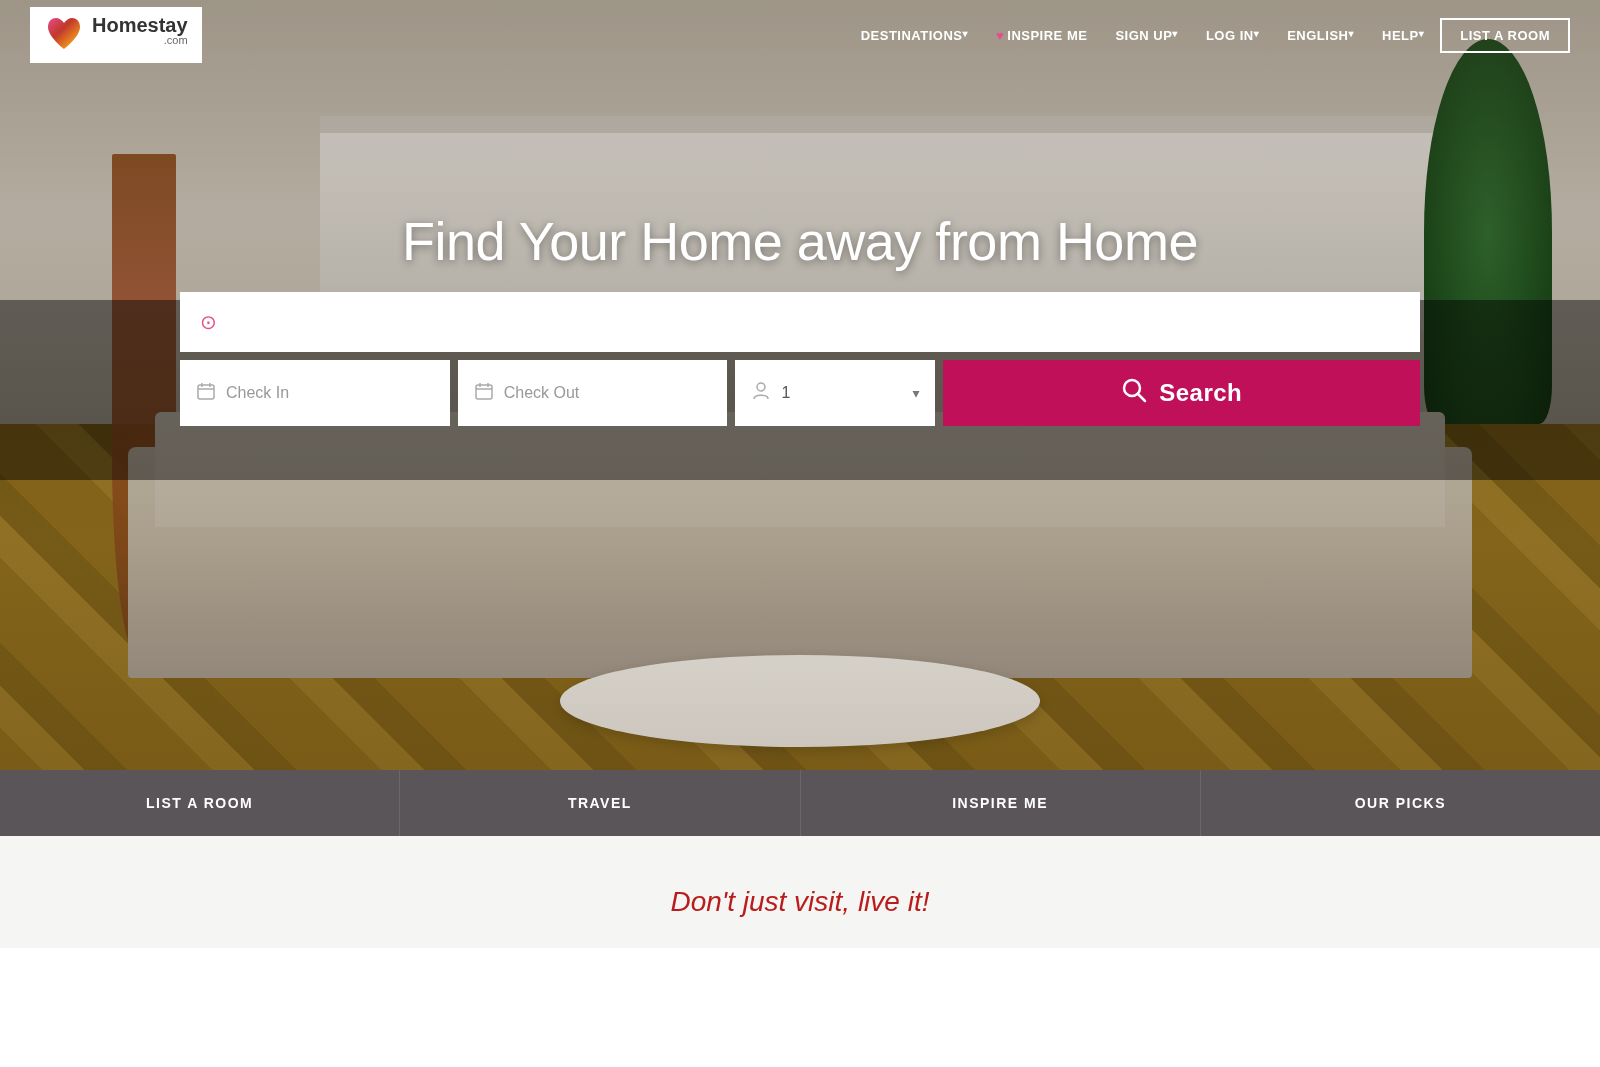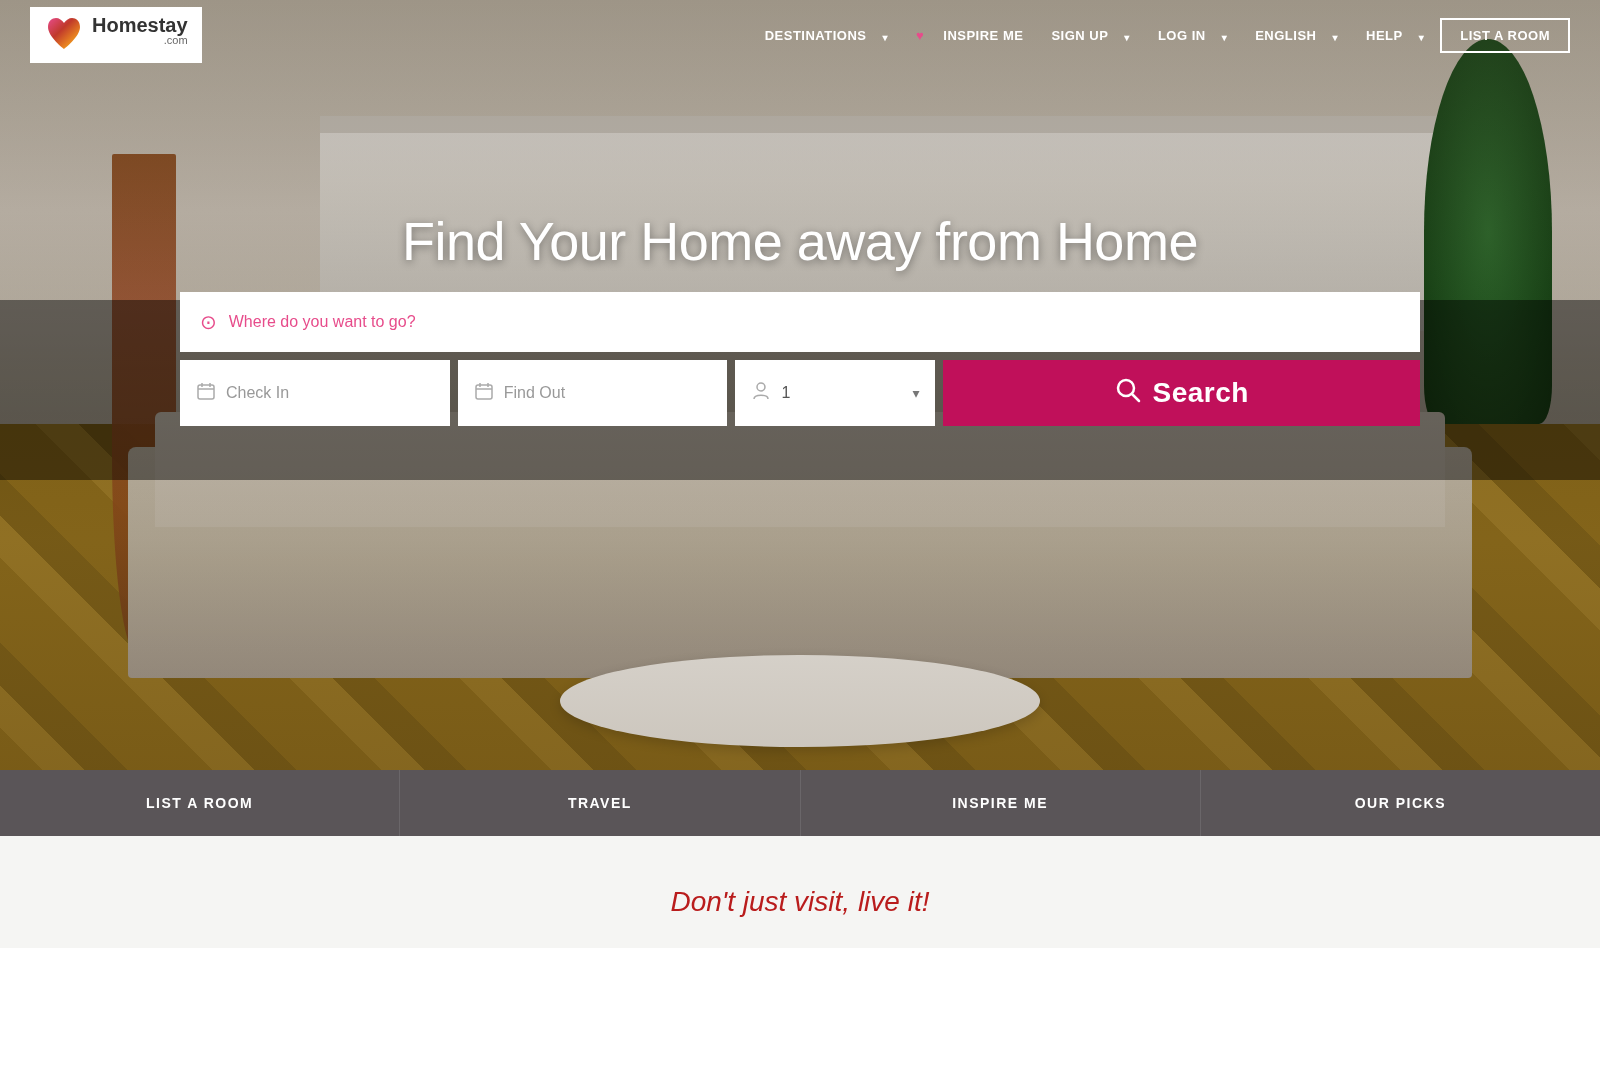--- a/index.html
+++ b/index.html
@@ -43,22 +43,22 @@
     }
     .nav-item {
       color: white;
       font-size: 13px;
       font-weight: 600;
       letter-spacing: 0.5px;
       text-transform: uppercase;
       padding: 8px 12px;
       cursor: pointer;
       display: flex;
-      align-items: flex-end;
-      gap: 16px;
+      align-items: flex-start;
+      gap: 0;
       white-space: nowrap;
     }
     .nav-item .arrow { font-size: 10px; }
     .nav-item-inspire { color: white; }
     .nav-item-inspire .heart-icon { color: #e74c8b; margin-right: 3px; }
     .nav-list-room {
       border: 2px solid white;
       color: white;
       padding: 8px 18px;
       font-size: 13px;
@@ -270,21 +270,21 @@
     }
     .search-btn {
       background: #c0105a;
       border: none;
       cursor: pointer;
       display: flex;
       align-items: center;
       justify-content: center;
       gap: 12px;
       color: white;
-      font-size: 28px;
+      font-size: 24px;
       font-weight: 600;
       letter-spacing: 0.5px;
       padding: 0 60px;
       flex: 1.5;
     }
     .search-btn-icon { font-size: 22px; }
 
     
     .bottom-nav {
       background: #5a5558;
@@ -392,21 +392,20 @@
     </nav>
   </div>
 
   <div class="hero-content">
     <h1 class="hero-title">Find Your Home away from Home</h1>
 
     <div class="search-container">
 
       <div class="destination-bar">
         <span class="destination-icon">⊙</span>
-        <input class="destination-input" type="text" placeholder="Where do you want to go?" style="">
       </div>
 
       <div class="search-row">
         <div class="search-field">
           <span class="search-field-icon">
             <svg width="20" height="20" viewBox="0 0 20 20" fill="none">
               <rect x="2" y="4" width="16" height="14" rx="2" stroke="#aaa" stroke-width="1.5" fill="none"></rect>
               <line x1="2" y1="8" x2="18" y2="8" stroke="#aaa" stroke-width="1.5"></line>
               <line x1="6" y1="2" x2="6" y2="6" stroke="#aaa" stroke-width="1.5"></line>
               <line x1="14" y1="2" x2="14" y2="6" stroke="#aaa" stroke-width="1.5"></line>
@@ -417,21 +416,21 @@
 
         <div class="search-field">
           <span class="search-field-icon">
             <svg width="20" height="20" viewBox="0 0 20 20" fill="none">
               <rect x="2" y="4" width="16" height="14" rx="2" stroke="#aaa" stroke-width="1.5" fill="none"></rect>
               <line x1="2" y1="8" x2="18" y2="8" stroke="#aaa" stroke-width="1.5"></line>
               <line x1="6" y1="2" x2="6" y2="6" stroke="#aaa" stroke-width="1.5"></line>
               <line x1="14" y1="2" x2="14" y2="6" stroke="#aaa" stroke-width="1.5"></line>
             </svg>
           </span>
-          <span class="search-field-text">Find Out</span>
+          <span class="search-field-text">Check Out</span>
         </div>
 
         <div class="guests-field">
           <span class="search-field-icon">
             <svg width="20" height="20" viewBox="0 0 20 20" fill="none">
               <circle cx="10" cy="6" r="4" stroke="#aaa" stroke-width="1.5" fill="none"></circle>
               <path d="M3 18 C3 13 17 13 17 18" stroke="#aaa" stroke-width="1.5" fill="none"></path>
             </svg>
           </span>
           <span class="guests-count">1</span>

